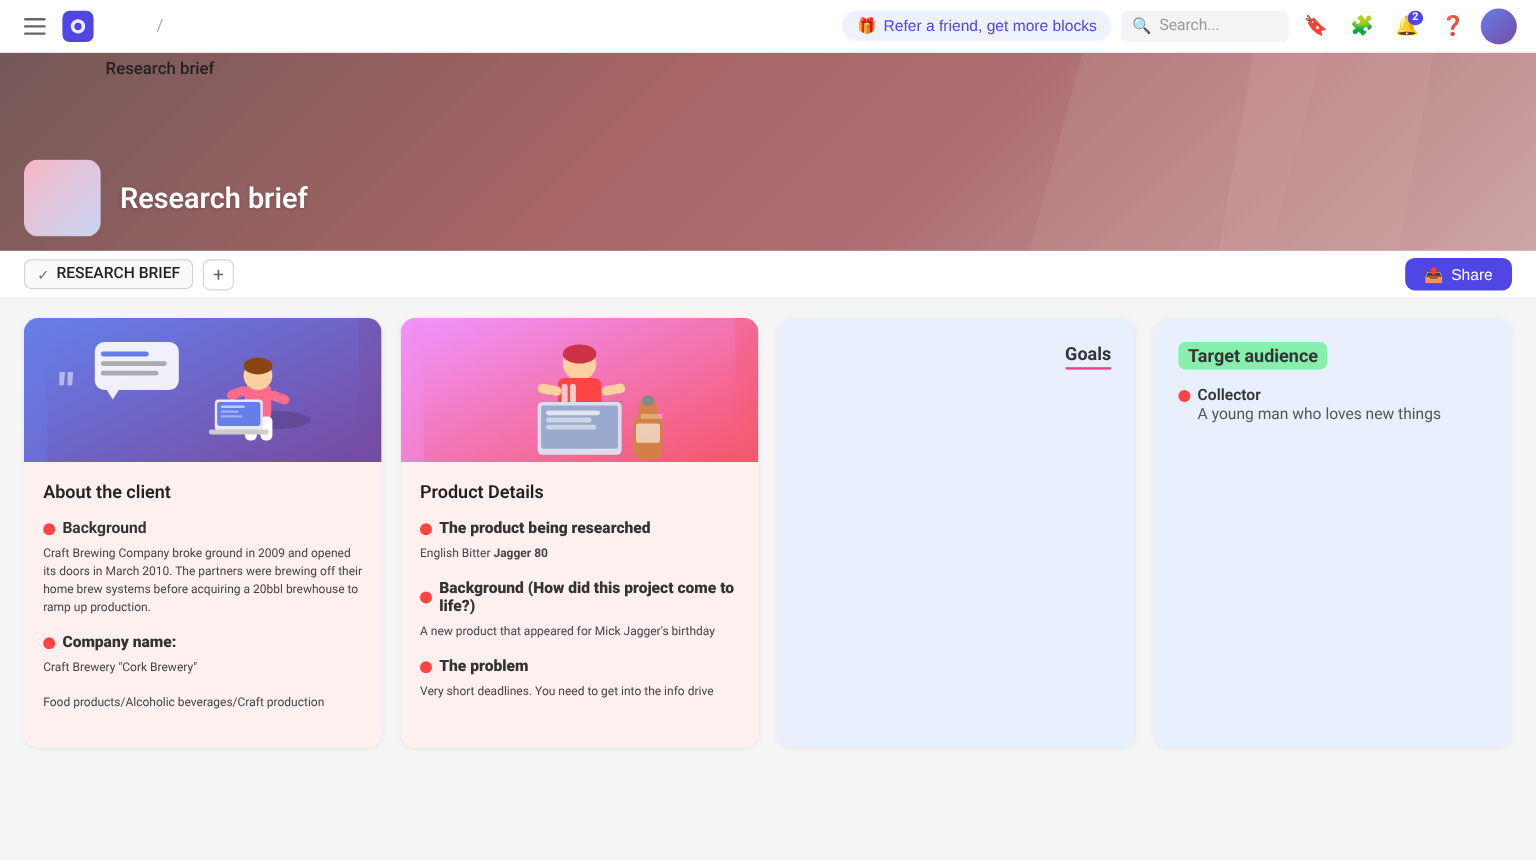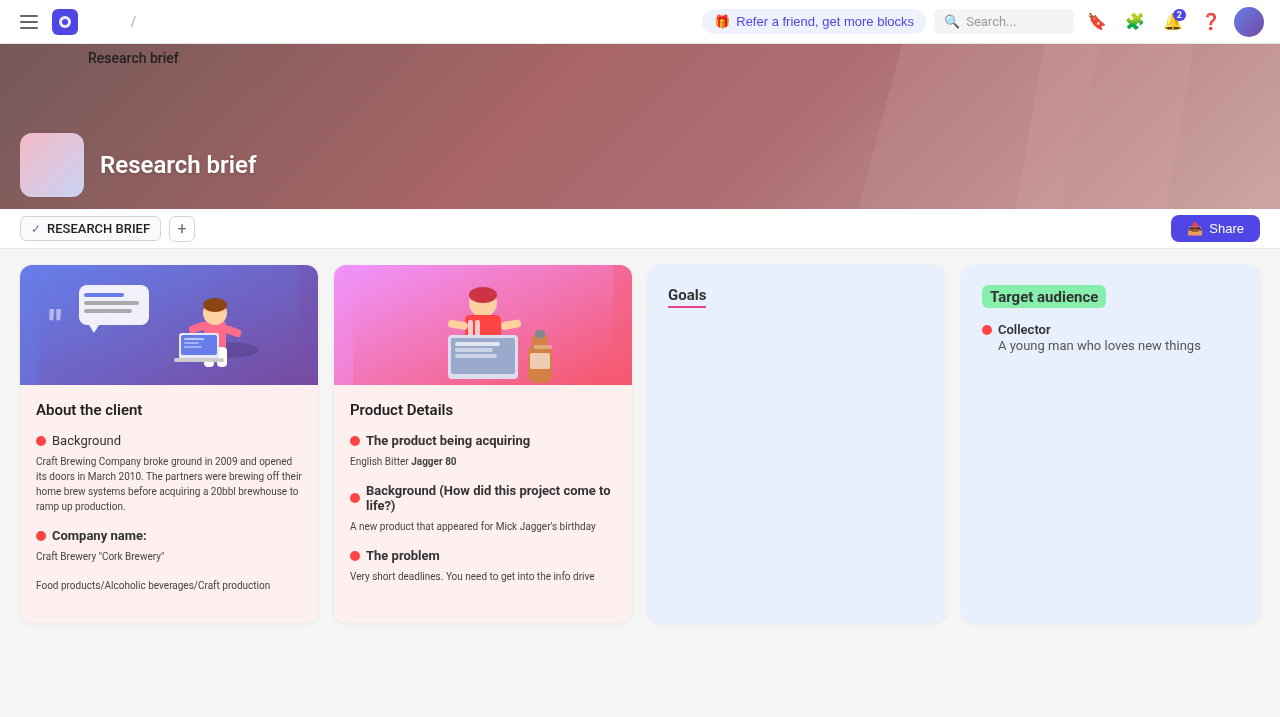--- a/index.html
+++ b/index.html
@@ -55,21 +55,21 @@
     .main { padding: 16px 20px; display: grid; grid-template-columns: 1fr 1fr 1fr 1fr; gap: 16px; max-width: 1280px; }
 
     
     .card { border-radius: 12px; overflow: hidden; background: #fff; box-shadow: 0 1px 4px rgba(0,0,0,0.06); }
     .card-pink { background: #fff0f0; }
     .card-body { padding: 16px; }
     .card-title { font-size: 15px; font-weight: 600; color: #222; margin-bottom: 14px; }
 
     .dot { width: 10px; height: 10px; border-radius: 50%; background: #ff4444; display: inline-block; margin-right: 6px; flex-shrink: 0; }
 
-    .section-label { display: flex; align-items: center; font-size: 13px; font-weight: 400; color: #333; margin-bottom: 6px; }
+    .section-label { display: flex; align-items: center; font-size: 13px; font-weight: 700; color: #333; margin-bottom: 6px; }
     .section-text { font-size: 10px; color: #444; line-height: 1.5; margin-bottom: 14px; }
 
     
     .goals-card { background: #e8f0fe; }
     .goals-text { font-size: 13px; color: #444; line-height: 1.6; }
 
     
     .audience-card { background: #e8f0fe; }
     .audience-entry { margin-bottom: 12px; }
     .audience-name { font-size: 13px; font-weight: 600; color: #333; display: flex; align-items: center; }
@@ -252,21 +252,21 @@
         <rect x="181" y="80" width="18" height="4" fill="rgba(255,255,255,0.3)"></rect>
 
         <rect x="177" y="88" width="20" height="16" rx="2" fill="rgba(255,255,255,0.6)"></rect>
       </svg>
     </div>
     <div class="card-body">
       <div class="card-title">Product Details</div>
 
       <div class="section-label">
         <span class="dot"></span>
-        <strong>The product being acquiring</strong>
+        <strong>The product being researched</strong>
       </div>
       <div class="section-text">
         <span>English Bitter</span>
         <strong>Jagger 80</strong>
       </div>
 
       <div class="section-label">
         <span class="dot"></span>
         <strong>Background (How did this project come to life?)</strong>
       </div>
@@ -275,21 +275,21 @@
       <div class="section-label">
         <span class="dot"></span>
         <strong>The problem</strong>
       </div>
       <div class="section-text">Very short deadlines. You need to get into the info drive</div>
     </div>
   </div>
 
   <div class="card goals-card">
     <div class="card-body" style="padding:20px;">
-      <div style="margin-bottom:14px;">
+      <div style="margin-bottom:14px;text-align:right;">
         <span class="underline-red" style="font-size:15px;font-weight:700;color:#333;">Goals</span>
       </div>
     </div>
   </div>
 
   <div class="card audience-card">
     <div class="card-body" style="padding:20px;">
       <div class="target-header-pink">
         <span style="font-size:15px;font-weight:700;color:#333;">Target audience</span>
       </div>

